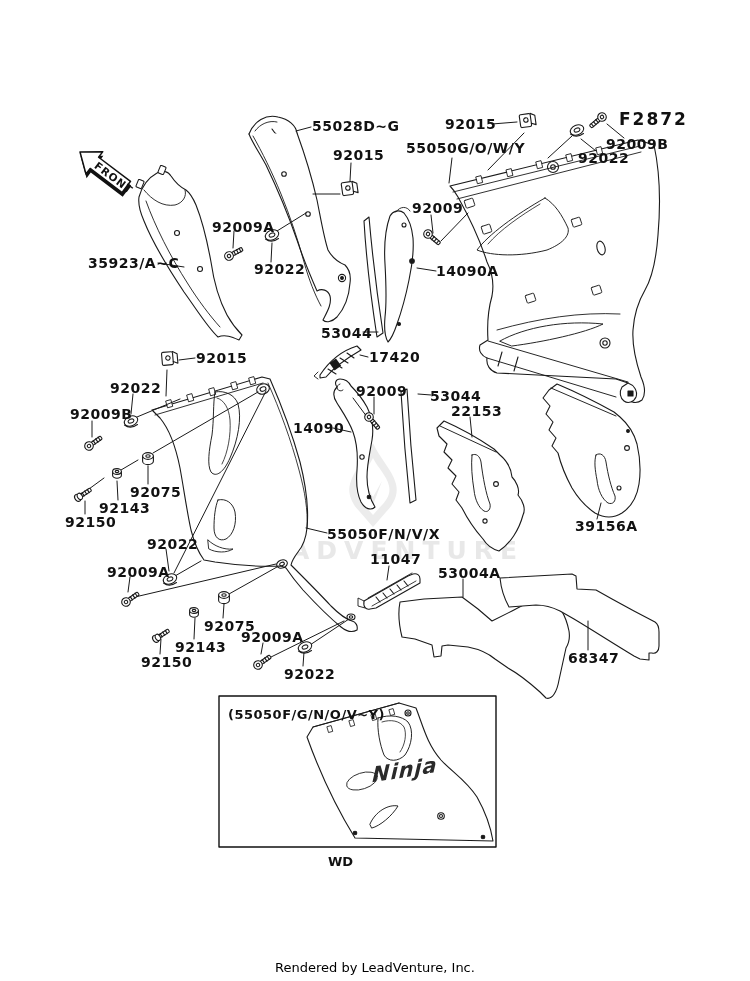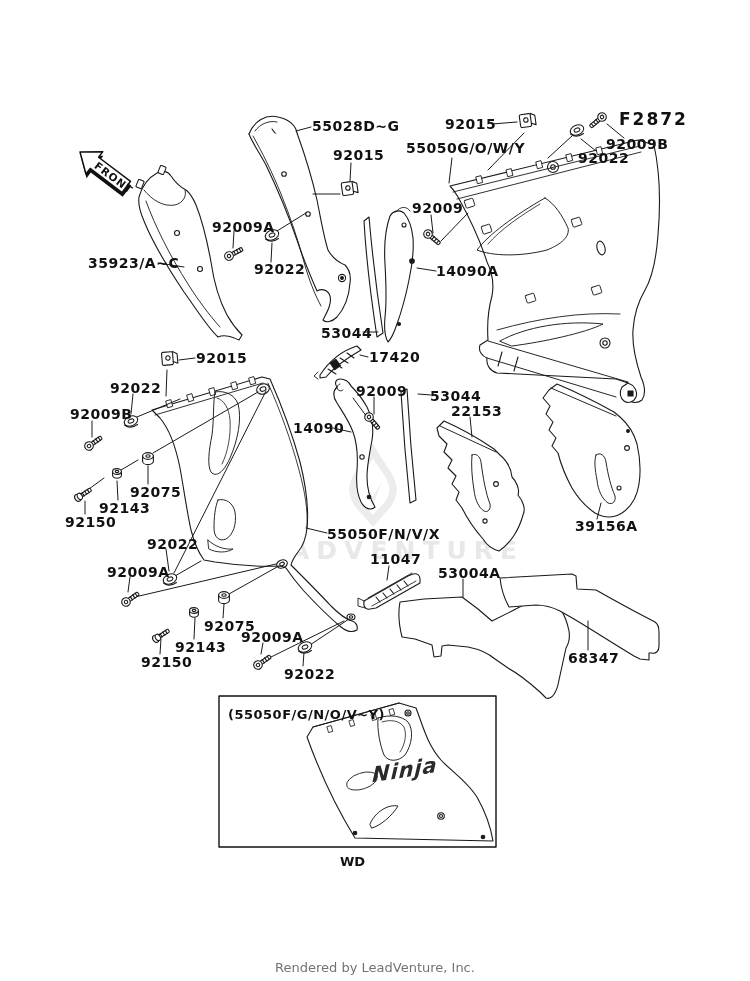--- a/index.html
+++ b/index.html
@@ -8,25 +8,25 @@
   svg{position:absolute;left:0;top:0;}
   .lineart path,.lineart line,.lineart rect,.lineart circle,.lineart ellipse,.lineart polyline{
       vector-effect:non-scaling-stroke;}
   .plabel{position:absolute;font-weight:bold;font-size:14px;letter-spacing:.5px;color:#111;
           white-space:nowrap;line-height:1;}
   .plabel.small{font-size:17px;letter-spacing:2px;}
   .wm-text{position:absolute;left:243px;top:536px;font-size:25px;font-weight:bold;
            letter-spacing:7px;color:#e8e8e8;white-space:nowrap;}
   .inset-caption{position:absolute;left:228px;top:700px;font-weight:bold;font-size:13px;
                  letter-spacing:.5px;color:#111;margin-top:7px;}
-  .wd{position:absolute;left:340px;top:854px;font-weight:bold;font-size:13px;color:#111;}
+  .wd{position:absolute;left:328px;top:854px;font-weight:bold;font-size:13px;color:#111;}
   .ninja{position:absolute;left:372px;top:758px;font-size:21px;font-weight:bold;font-style:italic;
          color:#2a2a2a;transform:rotate(-9deg) skewX(-12deg);letter-spacing:1px;}
   .footer{position:absolute;left:0;top:960px;width:750px;text-align:center;font-size:13px;
-          color:#737373;}
+          color:#000000;}
 </style>
 </head>
 <body>
 
 <div class="stage">
 
   <svg width="750" height="981">
     <g transform="translate(346,443)" fill="#ececec">
       <path d="M27,0 C20,16 8,26 4,41 C1,53 8,63 14,69 L27,84 L40,69 C46,63 53,53 50,41 C46,26 34,16 27,0 Z"></path>
       <path d="M27,15 C22,25 13,33 11,43 C9,51 14,58 19,63 L27,72 L35,63 C40,58 45,51 43,43 C41,33 32,25 27,15 Z" fill="#ffffff"></path>

